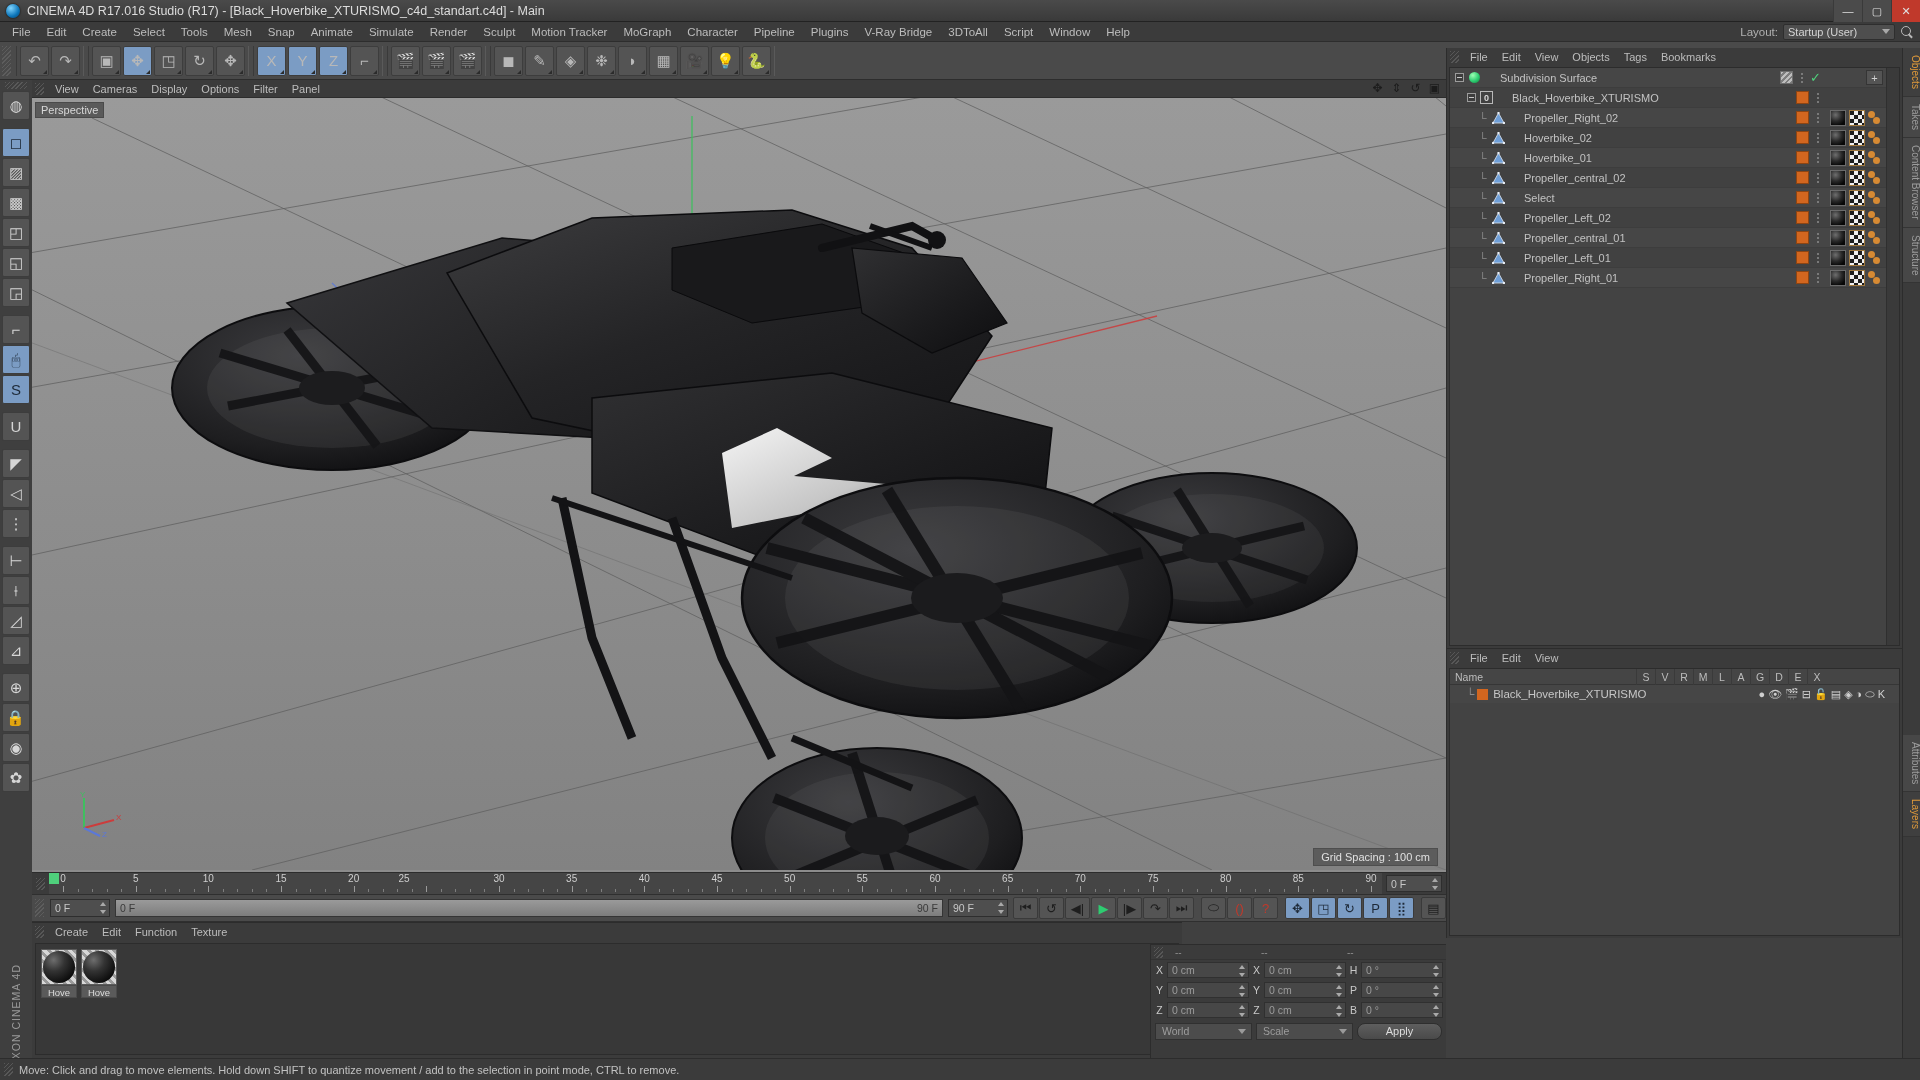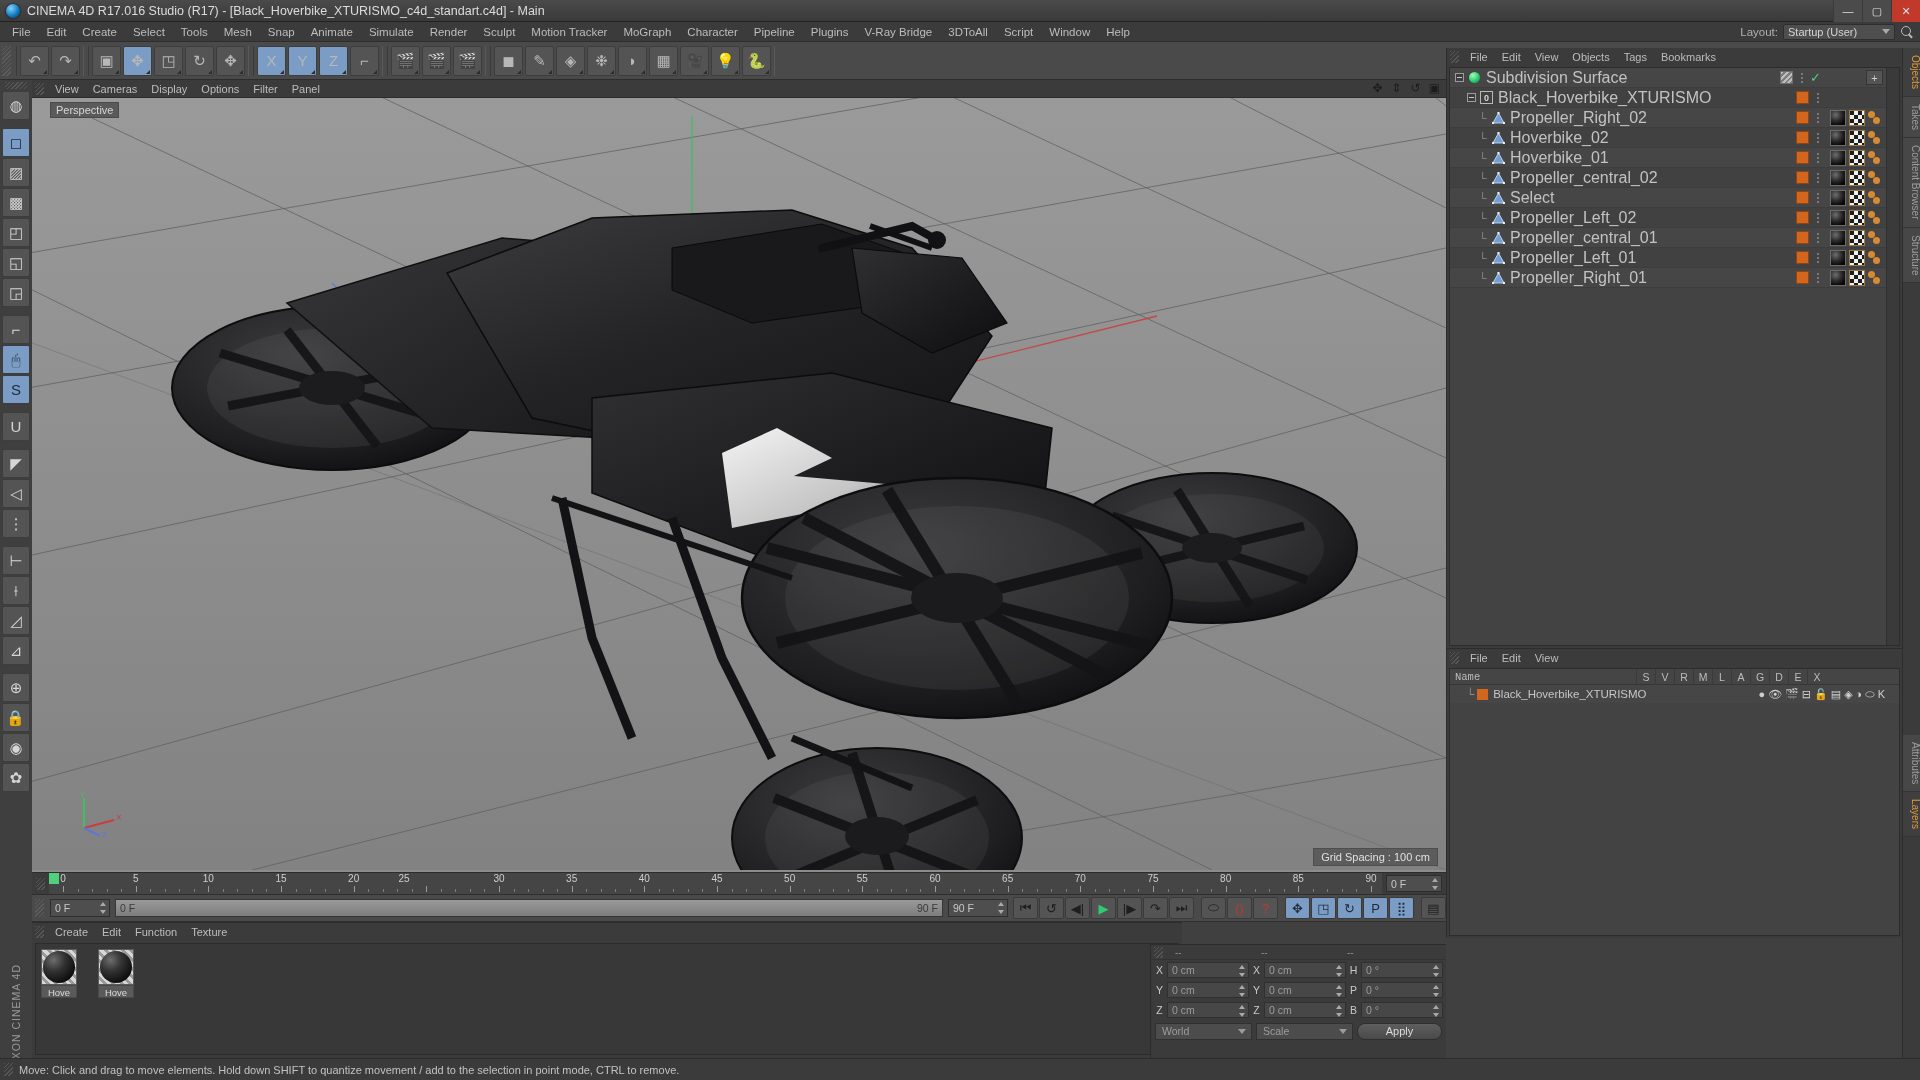--- a/index.html
+++ b/index.html
@@ -70,21 +70,21 @@
   
   .viewwrap { position:absolute; left:32px; top:80px; width:1414px; height:792px;
      background:#3b3b3b; display:flex; flex-direction:column; }
   .viewmenu { height:18px; background:#3b3b3b; display:flex; align-items:center; padding-left:3px;
      border-bottom:1px solid #2c2c2c; position:relative; }
   .vgrip { width:9px;height:12px; background:repeating-linear-gradient(135deg,#6a6a6a 0 1px,transparent 1px 3px); opacity:.6; margin-right:4px; }
   .viewmenu .menu-item { font-size:11px; height:18px; line-height:18px; padding:0 7px; }
   .vm-icons { margin-left:auto; display:flex; gap:6px; padding-right:5px; align-items:center; }
   .vm-ic { width:13px; height:13px; color:#1c1c1c; font-size:12px; line-height:13px; text-align:center; }
   .vp { flex:1; position:relative; overflow:hidden; background:#8c8c8c; }
-  .vp-label { position:absolute; left:18px; top:4px; background:#5a5a5a; color:#d8d8d8;
+  .vp-label { position:absolute; left:3px; top:4px; background:#5a5a5a; color:#d8d8d8;
     font-size:11px; padding:1px 5px; border:1px solid #4a4a4a; z-index:6; }
   .vp-grid { position:absolute; inset:0; }
   .vp-gridspacing { position:absolute; right:8px; bottom:6px; background:#5c5c5c;
     color:#e0e0e0; font-size:11px; padding:2px 7px; border:1px solid #4e4e4e; z-index:6; }
   .axgizmo { position:absolute; left:42px; bottom:34px; width:50px; height:50px; z-index:6; }
 
   
   .timeline { position:absolute; left:32px; top:872px; width:1414px; height:22px;
      background:#3b3b3b; display:flex; align-items:center; border-top:1px solid #2c2c2c; }
   .tl-ruler { flex:1; height:22px; position:relative; background:#454545; overflow:hidden; }
@@ -112,21 +112,21 @@
   .pbtn { width:25px; height:22px; background:#545454; border:1px solid #3a3a3a; border-radius:2px;
     display:flex; align-items:center; justify-content:center; color:#1e1e1e; font-size:13px; }
   .pbtn.hi { background:#7b9cc4; }
 
   
   .matpanel { position:absolute; left:32px; top:922px; width:1150px; height:136px;
     background:#3b3b3b; border-top:1px solid #2c2c2c; }
   .matmenu { height:18px; display:flex; align-items:center; padding-left:3px; background:#3b3b3b; }
   .matmenu .menu-item { font-size:11px; height:18px; line-height:18px; padding:0 7px; }
   .matbody { position:absolute; left:3px; top:20px; right:3px; bottom:3px; background:#383838;
-    border:1px solid #2c2c2c; display:flex; padding:5px; gap:21px; align-items:flex-start; }
+    border:1px solid #2c2c2c; display:flex; padding:5px; gap:4px; align-items:flex-start; }
   .matcell { width:36px; }
   .matsphere { width:36px; height:36px;
     background:
       repeating-linear-gradient(45deg,#d8d8d8 0 3px,#9a9a9a 3px 6px);
     border:1px solid #5a5a5a; display:flex; align-items:center; justify-content:center; }
   .matball { width:32px; height:32px; border-radius:50%;
     background:radial-gradient(circle at 33% 28%, #6e6e6e 0%, #343434 35%, #0d0d0d 75%, #000 100%); }
   .matname { height:13px; background:#5a5a5a; border:1px solid #4a4a4a; color:#ddd;
     font-size:9.5px; text-align:center; line-height:13px; overflow:hidden; }
 
@@ -157,21 +157,21 @@
   .om-body { position:absolute; left:2px; right:2px; top:19px; bottom:2px; background:#434343;
     border:1px solid #2c2c2c; overflow:hidden; }
   .orow { height:20px; display:flex; align-items:center; position:relative;
      border-bottom:1px solid #3d3d3d; }
   .orow:nth-child(odd) { background:#464646; }
   .orow:nth-child(even) { background:#414141; }
   .otree { width:14px; height:20px; display:flex; align-items:center; justify-content:center; }
   .minusbox { width:9px;height:9px;border:1px solid #9c9c9c; position:relative; background:#3d3d3d; }
   .minusbox::before{content:"";position:absolute;left:1px;top:3px;width:5px;height:1px;background:#c8c8c8;}
   .oicon { width:17px; height:17px; display:flex; align-items:center; justify-content:center; }
-  .olbl { font-size:16px; color:#c2c2c2; margin-left:3px; white-space:nowrap; }
+  .olbl { font-size:11px; color:#c2c2c2; margin-left:17px; white-space:nowrap; }
   .om-right { margin-left:auto; display:flex; align-items:center; gap:0; padding-right:4px; }
   .swatch { width:13px;height:13px; background:#d2661f; border:1px solid #8e4512; margin:0 5px; }
   .dots3 { width:7px; display:flex; flex-direction:column; gap:2px; align-items:center; }
   .dots3 i { width:2px;height:2px;background:#8d8d8d;border-radius:50%; display:block; }
   .tagicons { display:flex; gap:3px; align-items:center; width:74px; padding-left:9px; }
   .tag-mat { width:16px;height:16px;border:1px solid #6b6b6b;
     background:radial-gradient(circle at 33% 28%,#6e6e6e,#2a2a2a 45%,#060606 80%); }
   .tag-uv { width:16px;height:16px;border:1px solid #a0793f;
     background:repeating-conic-gradient(#efefef 0% 25%, #1d1d1d 0% 50%) 0 0/8px 8px; }
   .tag-ph { width:16px;height:14px; position:relative; }
@@ -192,21 +192,21 @@
 
   
   .layerpanel { position:absolute; left:1446px; top:648px; width:456px; height:290px;
     background:#3b3b3b; border-left:1px solid #2c2c2c; border-top:1px solid #2c2c2c; }
   .lp-menu { height:18px; display:flex; align-items:center; padding-left:3px; }
   .lp-menu .menu-item { font-size:11px; height:18px; line-height:18px; padding:0 7px; }
   .lp-body { position:absolute; left:2px; right:2px; top:19px; bottom:2px; background:#434343;
     border:1px solid #2c2c2c; }
   .lp-hdr { height:16px; display:flex; align-items:center; background:#454545;
     border-bottom:1px solid #363636; font-size:10.5px; color:#bcbcbc; }
-  .lp-hdr .nm { padding-left:5px; width:186px;font-family:Liberation Mono, monospace; }
+  .lp-hdr .nm { padding-left:5px; width:186px; }
   .lp-col { width:19px; text-align:center; border-left:1px solid #3a3a3a; line-height:16px; }
   .lp-row { height:18px; display:flex; align-items:center; background:#464646; font-size:11.5px; color:#c6c6c6; }
   .lp-sw { width:11px;height:11px;background:#d2661f; margin:0 5px 0 18px; }
   .lp-icons { margin-left:auto; display:flex; gap:3px; padding-right:14px; align-items:center; color:#cfcfcf; font-size:11px; }
 
   
   .righttabs { position:absolute; right:0; top:48px; width:18px; bottom:22px; background:#3b3b3b;
     border-left:1px solid #2c2c2c; }
   .rtab { width:18px; writing-mode:vertical-rl; text-orientation:mixed;
     font-size:10px; padding:7px 0; text-align:center; color:#9d9d9d; background:#474747;

